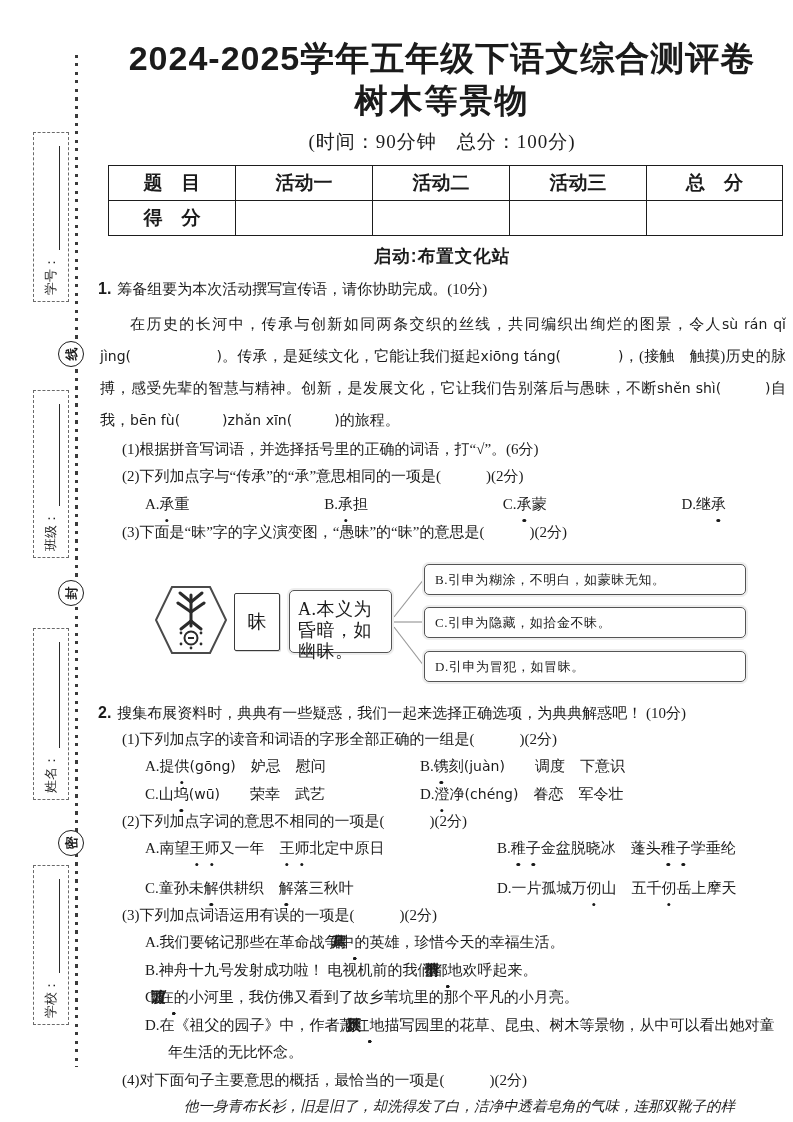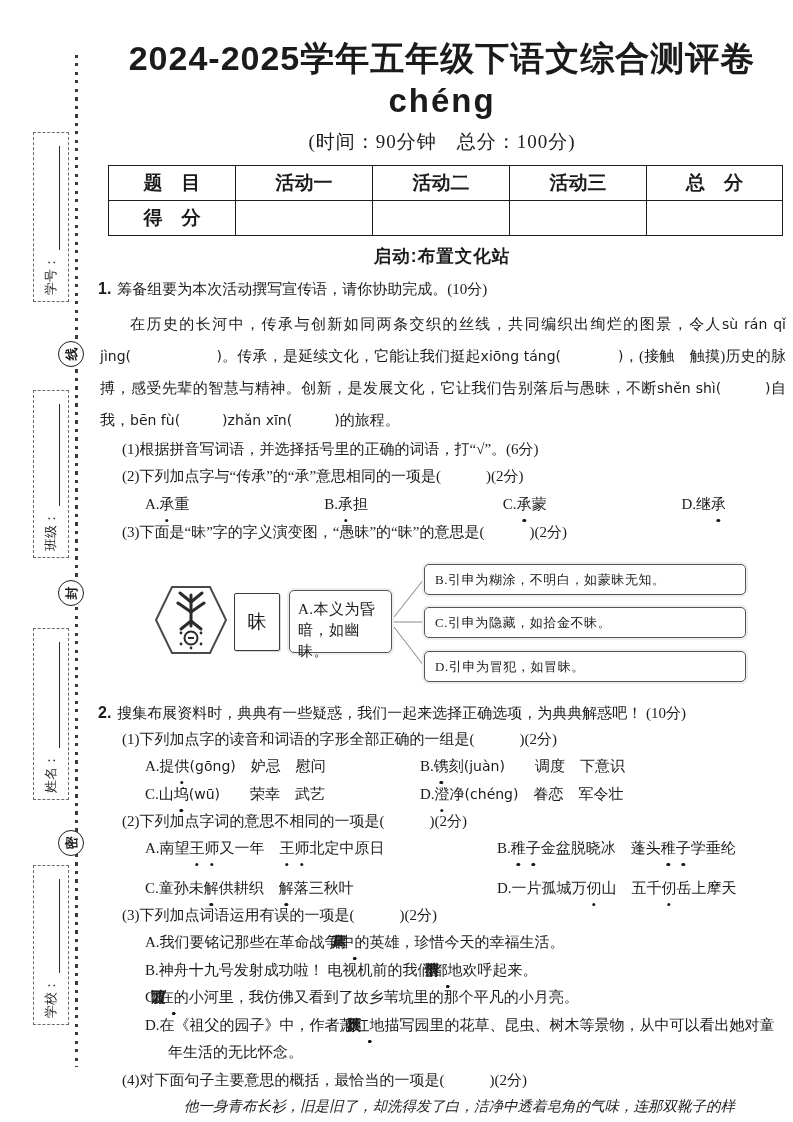--- a/index.html
+++ b/index.html
@@ -75,21 +75,21 @@
   .hex { position:absolute; left:58px; top:34px; }
   .mei-box {
     position:absolute; left:138px; top:42px; width:46px; height:58px;
     border:1.6px solid #3a3a3a; border-radius:2px;
     display:flex; align-items:center; justify-content:center;
     font-size:19px; box-shadow:1px 1px 0 #d8d8d8;
   }
   .abox {
     position:absolute; left:193px; top:39px; width:103px; height:63px;
     border:1.2px solid #555; border-radius:5px; box-shadow:0 0 0 2px #eee;
-    font-size:15px; line-height:21px; padding:8px 6px 0 8px; letter-spacing:0.5px;
+    font-size:18px; line-height:21px; padding:8px 6px 0 8px; letter-spacing:0.5px;
   }
   .rbox {
     position:absolute; left:328px; width:322px; height:31px;
     border:1.2px solid #555; border-radius:5px; box-shadow:0 0 0 2px #eee;
     font-size:13px; display:flex; align-items:center; padding-left:10px; letter-spacing:0.6px;
   }
   .rbox.b { top:13px; } .rbox.c { top:56px; } .rbox.d { top:100px; }
   .connectors { position:absolute; left:0; top:0; width:100%; height:100%; }
   
   .sub4-passage { padding-left:88px; font-size:14.5px; line-height:24px; font-style:italic; }
@@ -130,21 +130,21 @@
   </div>
   <div class="seal-box" style="top:865px;height:160px;">
     <div class="seal-rot" style="width:146px;">
       <span>学校：</span>
       <span class="seal-line" style="width:94px;"></span>
     </div>
   </div>
 
   <div class="content">
     <div class="title1">2024-2025学年五年级下语文综合测评卷</div>
-    <div class="title2">chéng</div>
+    <div class="title2">树木等景物</div>
     <div class="meta">(时间：90分钟　总分：100分)</div>
 
     <table class="score">
       <colgroup>
           <col style="width:127px">
           <col style="width:137px">
           <col style="width:137px">
           <col style="width:137px">
           <col style="width:136px">
         </colgroup>

